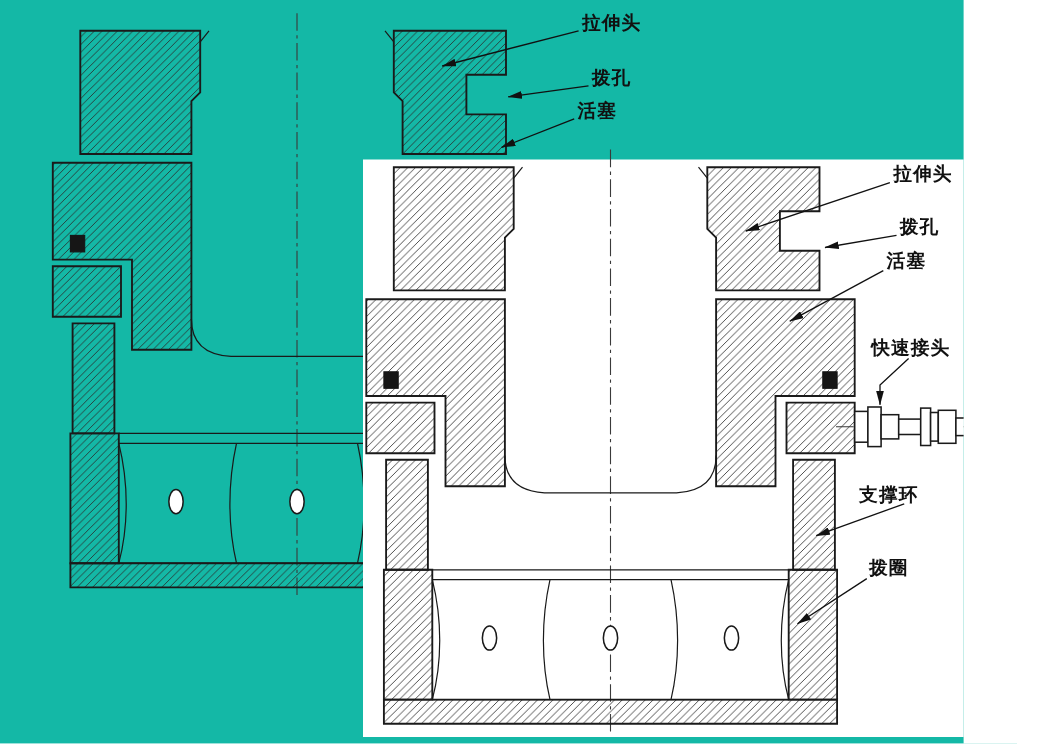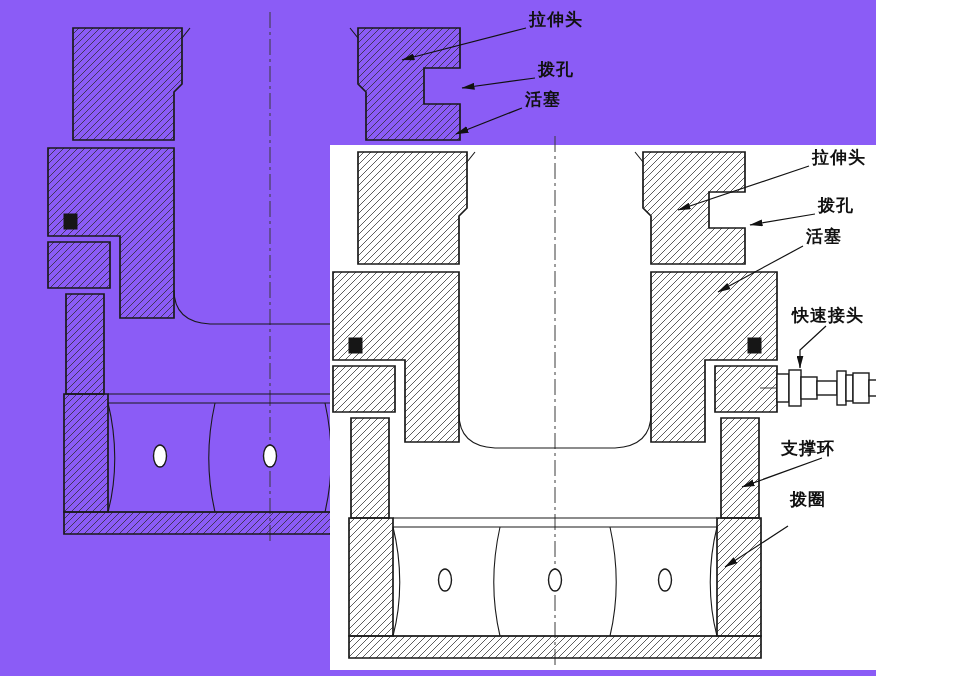--- a/index.html
+++ b/index.html
@@ -1,17 +1,17 @@
 <!DOCTYPE html>
 <html><head>
 <meta charset="utf-8">
 <style>
   html,body{margin:0;padding:0;background:#ffffff;}
-  #stage{position:relative;width:876px;height:676px;background:#8b5cf6;overflow:hidden;
-         font-family:Liberation Mono, monospace;}
+  #stage{position:relative;width:876px;height:676px;background:#14b8a6;overflow:hidden;
+         font-family:Liberation Serif, serif;}
   #stage svg{position:absolute;left:0;top:0;}
   .p{fill:url(#h);stroke:#1a1a1a;stroke-width:1.7;stroke-linejoin:miter;}
   .w{fill:#ffffff;stroke:#1a1a1a;stroke-width:1.4;}
   .ln{fill:none;stroke:#1a1a1a;stroke-width:1.1;}
   .cl{fill:none;stroke:#3a3a3a;stroke-width:1;stroke-dasharray:16 4 3 4;}
   .seal{fill:#161616;stroke:#161616;}
   .ld{fill:none;stroke:#111111;stroke-width:1.2;}
   .lbl{position:absolute;font-size:17px;font-weight:600;color:#111111;
        letter-spacing:1px;white-space:nowrap;line-height:1.1;}
 </style>
@@ -100,15 +100,15 @@
   </svg>
 
   <div class="lbl" style="left:529px;top:12px">拉伸头</div>
   <div class="lbl" style="left:538px;top:62px">拨孔</div>
   <div class="lbl" style="left:525px;top:92px">活塞</div>
   <div class="lbl" style="left:812px;top:150px">拉伸头</div>
   <div class="lbl" style="left:818px;top:198px">拨孔</div>
   <div class="lbl" style="left:806px;top:229px">活塞</div>
   <div class="lbl" style="left:792px;top:308px">快速接头</div>
   <div class="lbl" style="left:781px;top:441px">支撑环</div>
-  <div class="lbl" style="left:790px;top:492px">拨圈</div>
+  <div class="lbl" style="left:790px;top:508px">拨圈</div>
 
 </div>
 
 </body></html>

